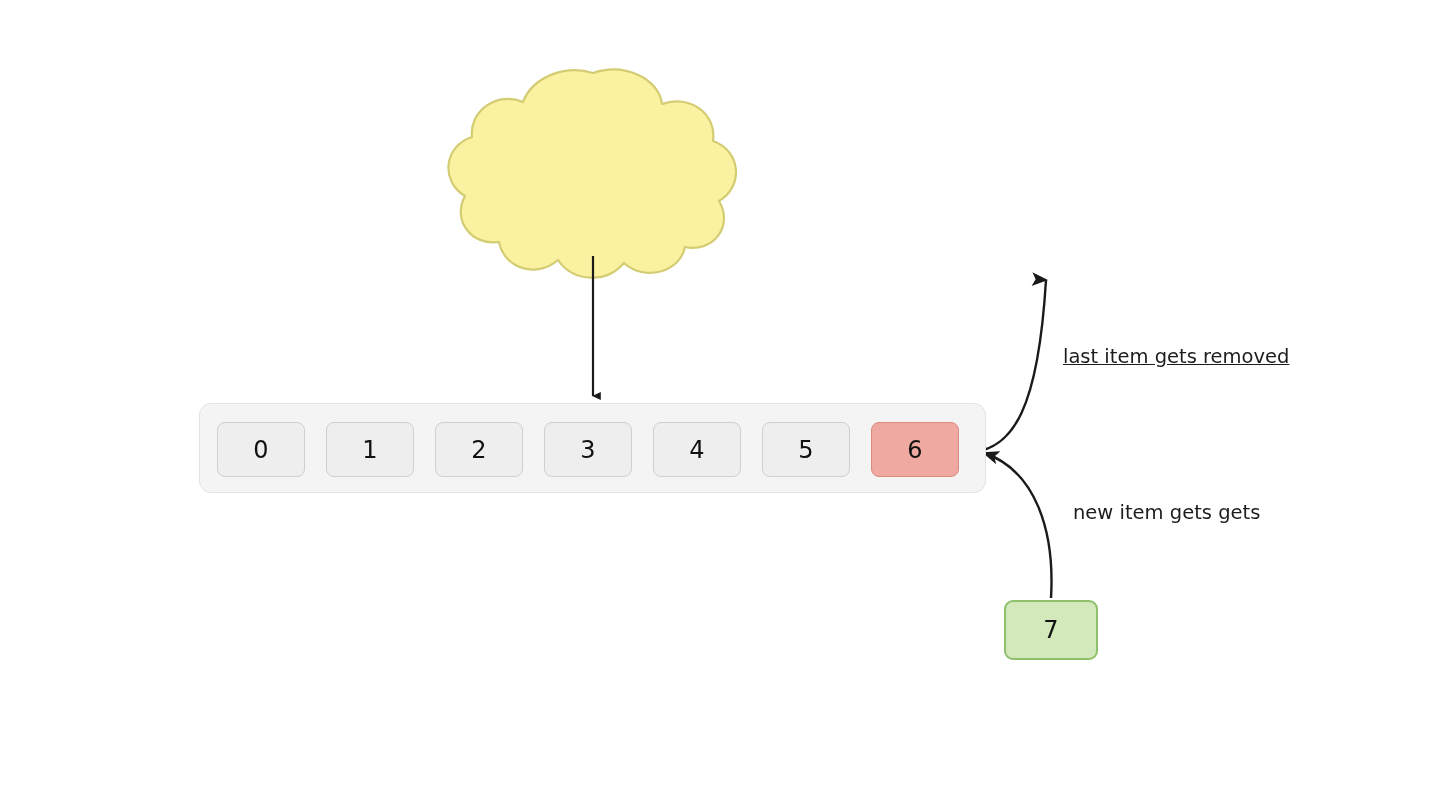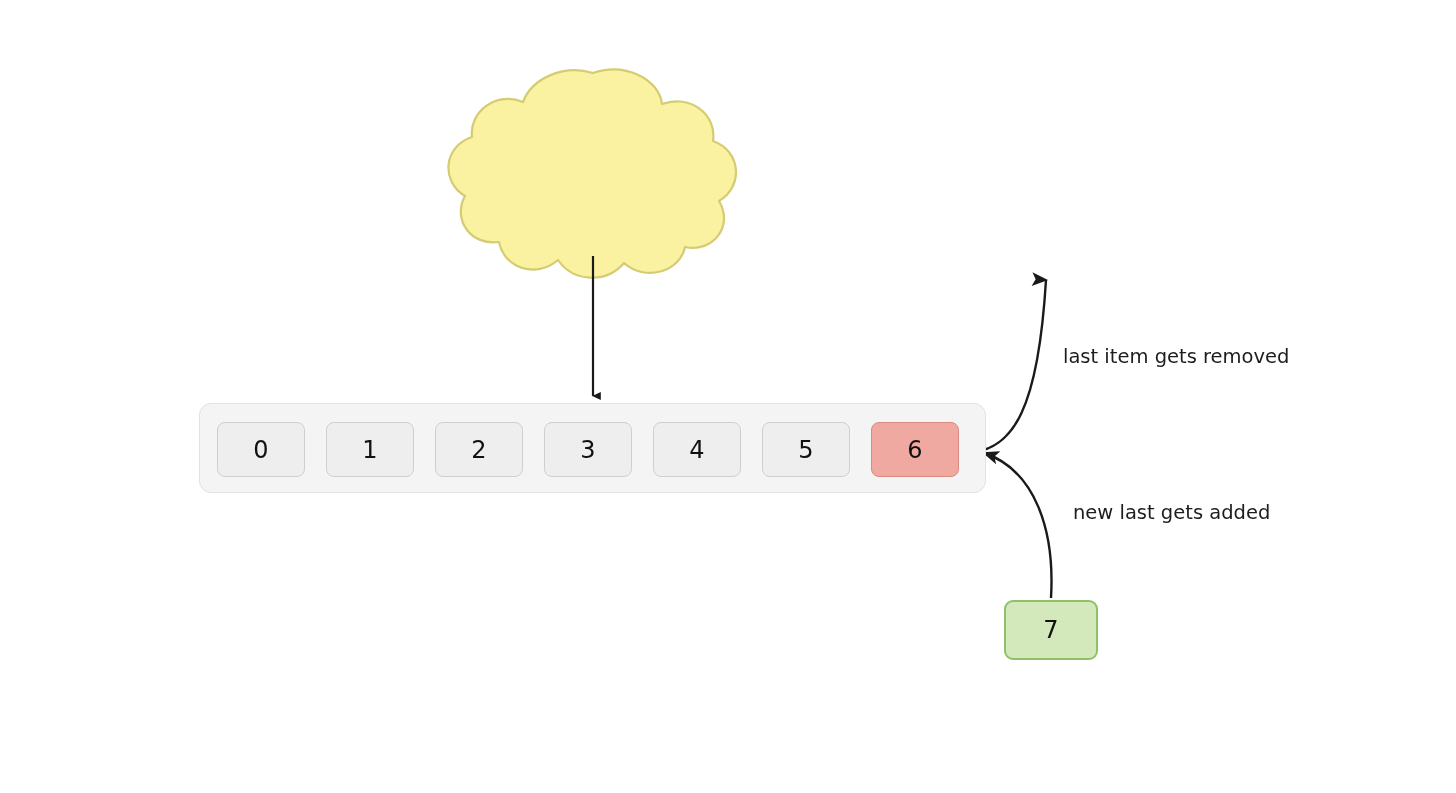--- a/index.html
+++ b/index.html
@@ -86,21 +86,21 @@
   }
 
   
   .edge-label {
     position: absolute;
     font-size: 19.5px;
     line-height: 1;
     color: #1d1d1d;
     white-space: nowrap;
   }
-  #label-removed { left: 1063px; top: 347px; }
+  #label-removed { left: 1063px; top: 347px; text-decoration: underline; }
   #label-added   { left: 1073px; top: 503px; }
 </style>
 </head>
 <body>
 
 <svg id="canvas" viewBox="0 0 1456 793" xmlns="http://www.w3.org/2000/svg">
   <defs>
     <marker id="arrowDown" markerWidth="10" markerHeight="10" refX="5" refY="8.2" orient="auto" markerUnits="userSpaceOnUse">
       <path d="M1.1,0.4 L5,9 L8.9,0.4 Z" fill="#1a1a1a"></path>
     </marker>
@@ -145,13 +145,13 @@
     <div class="cell">4</div>
     <div class="cell">5</div>
     <div class="cell removing">6</div>
   </div>
 </div>
 
 <div class="new-item">7</div>
 
 <div id="label-removed" class="edge-label">last item gets removed</div>
 
-<div id="label-added" class="edge-label">new last gets added</div>
+<div id="label-added" class="edge-label">new item gets gets</div>
 
 </body></html>

